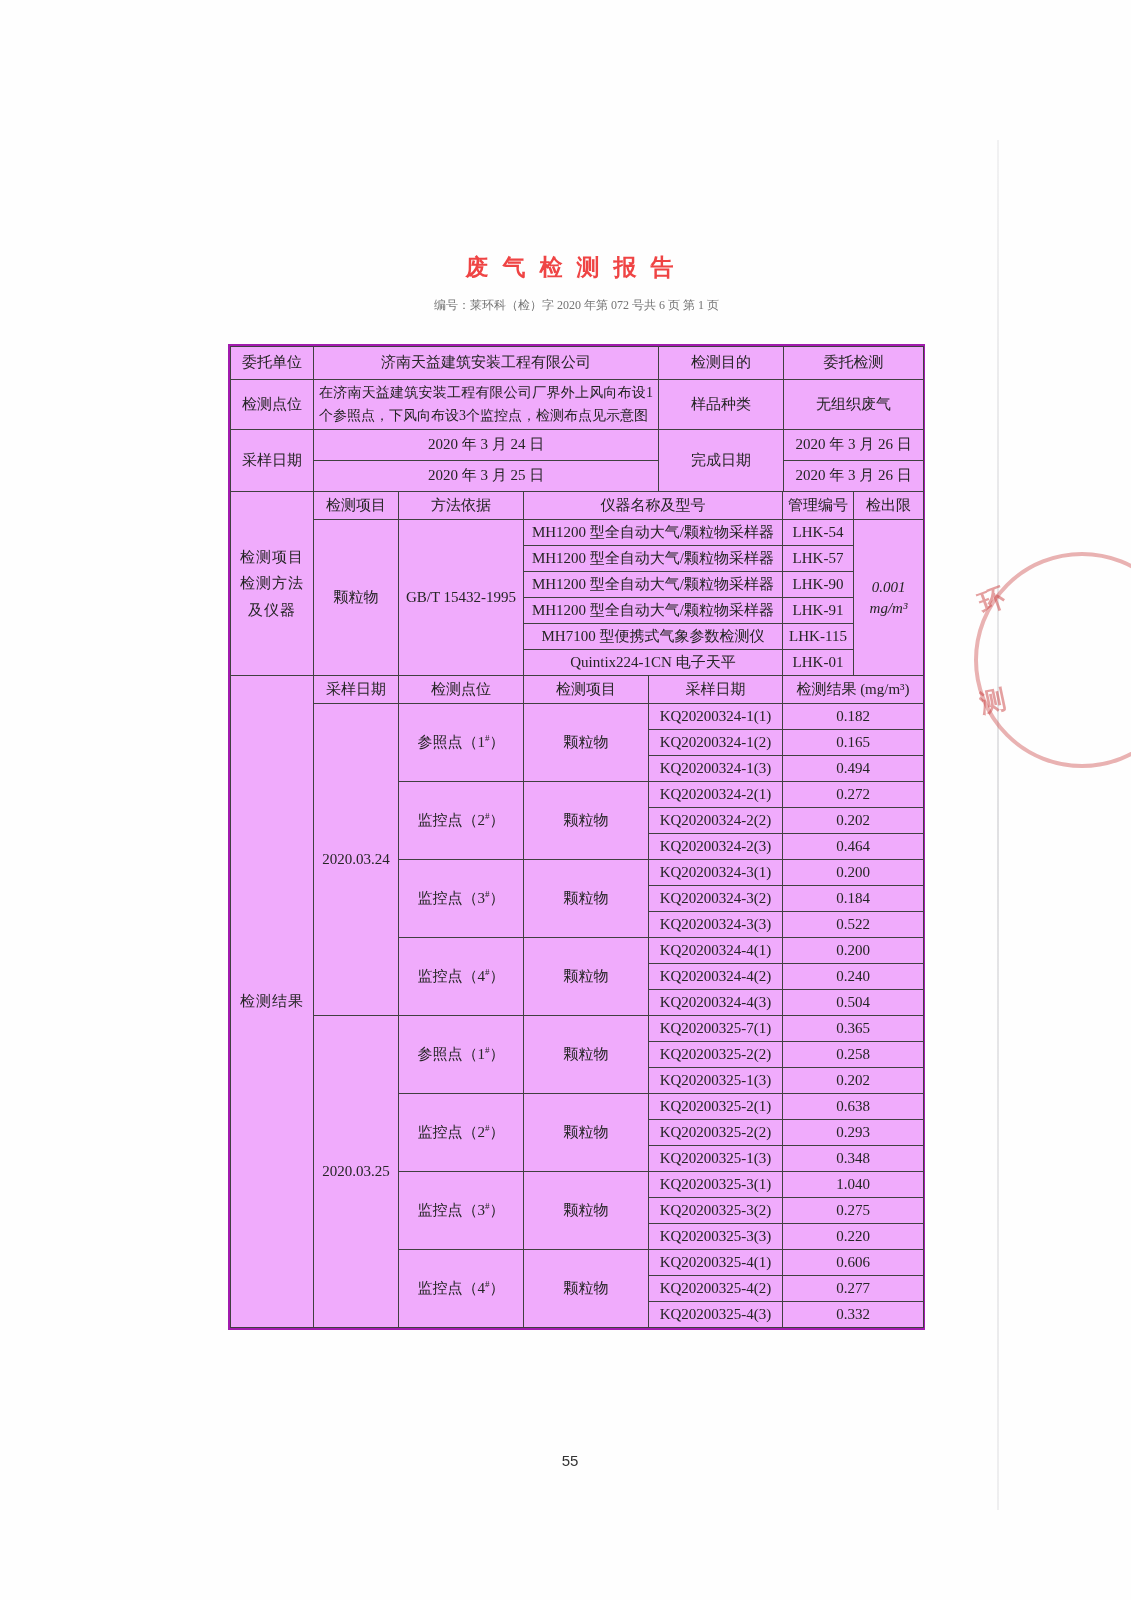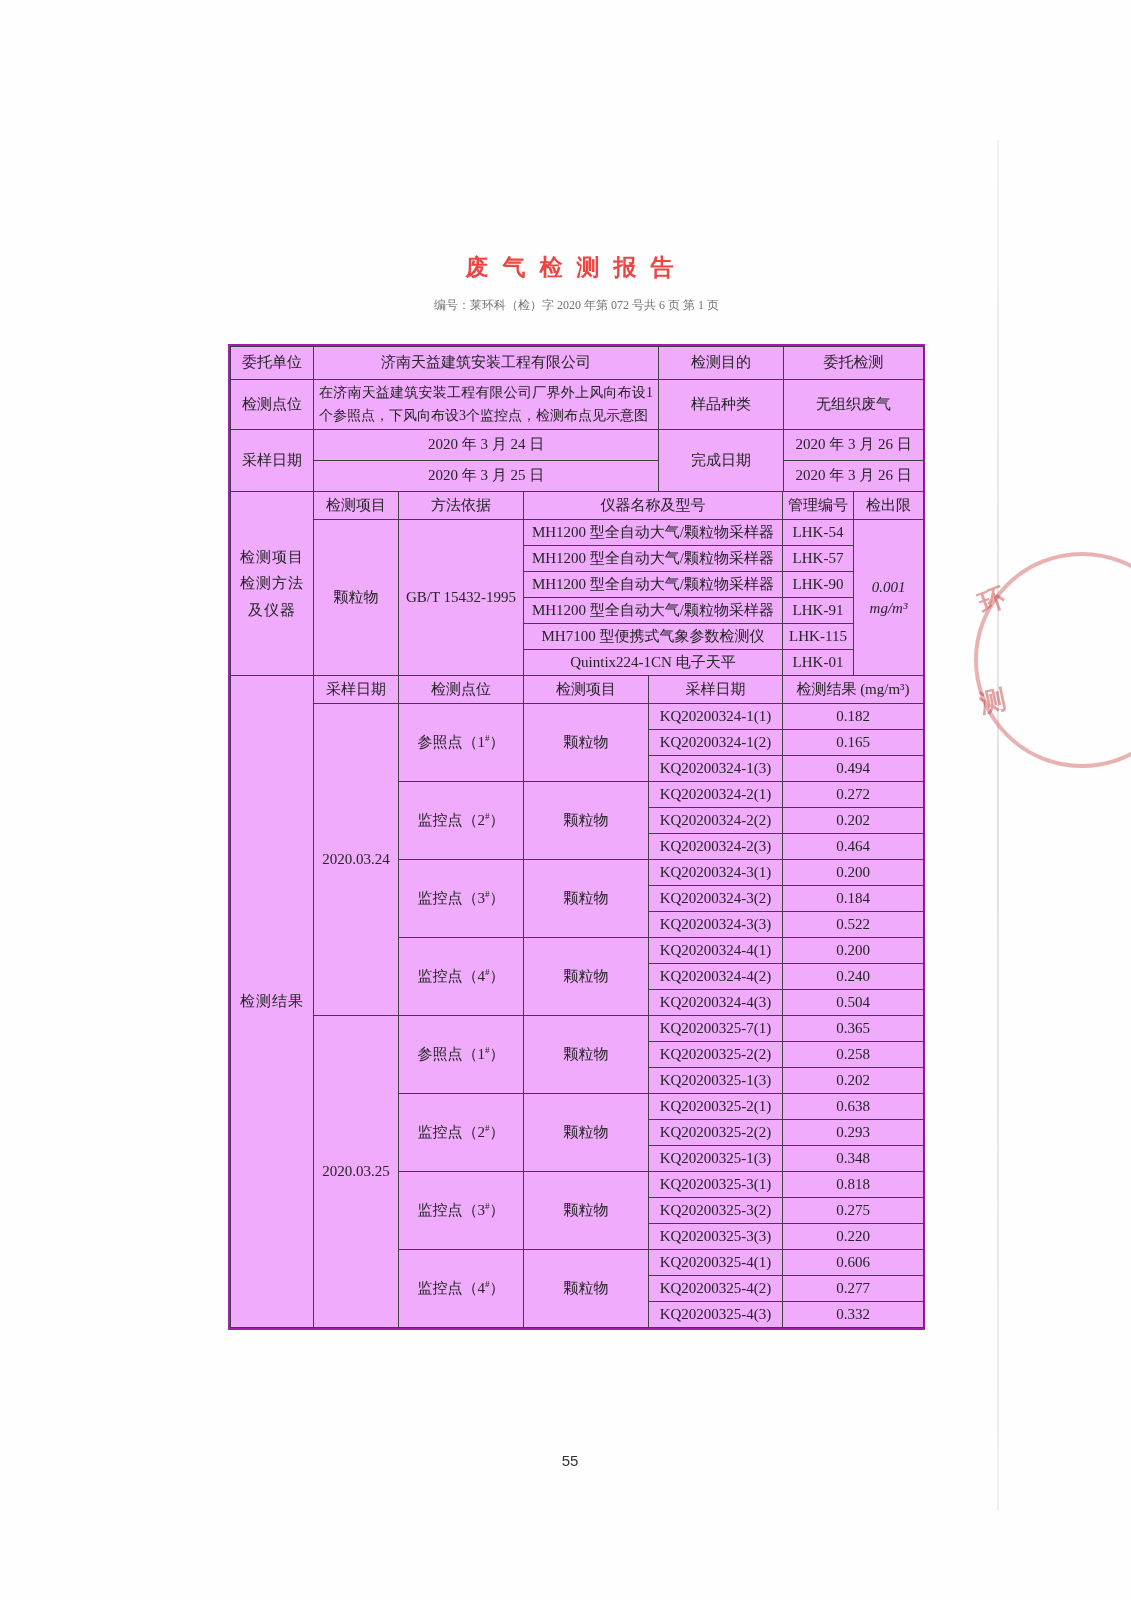--- a/index.html
+++ b/index.html
@@ -238,21 +238,21 @@
             <td>0.293</td>
           </tr>
           <tr class="r26">
             <td>KQ20200325-1(3)</td>
             <td>0.348</td>
           </tr>
           <tr class="r26">
             <td rowspan="3">监控点（3<sup>#</sup>）</td>
             <td rowspan="3">颗粒物</td>
             <td>KQ20200325-3(1)</td>
-            <td>0.818</td>
+            <td>1.040</td>
           </tr>
           <tr class="r26">
             <td>KQ20200325-3(2)</td>
             <td>0.275</td>
           </tr>
           <tr class="r26">
             <td>KQ20200325-3(3)</td>
             <td>0.220</td>
           </tr>
           <tr class="r26">

